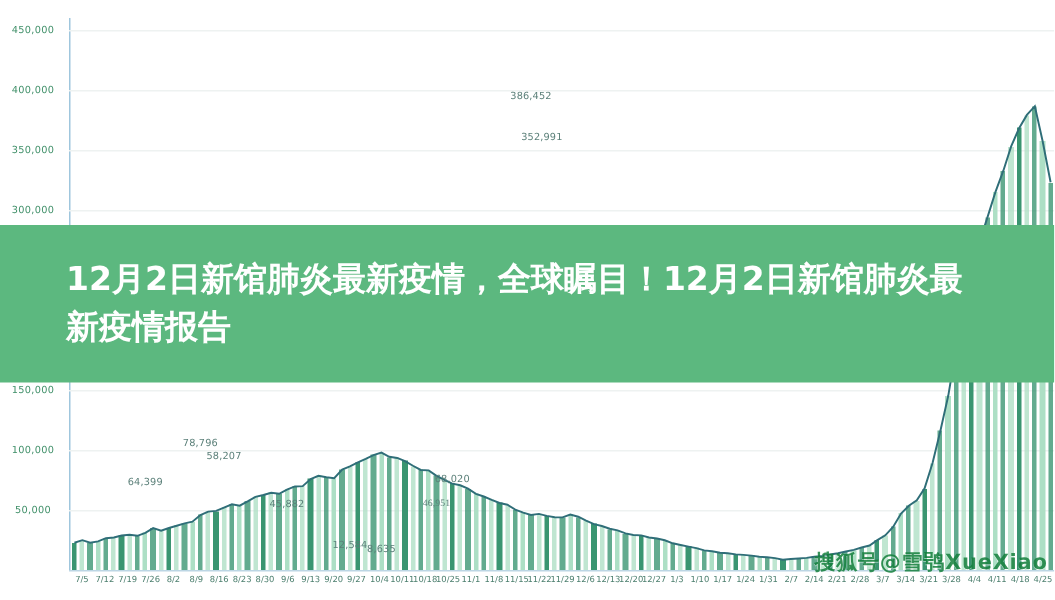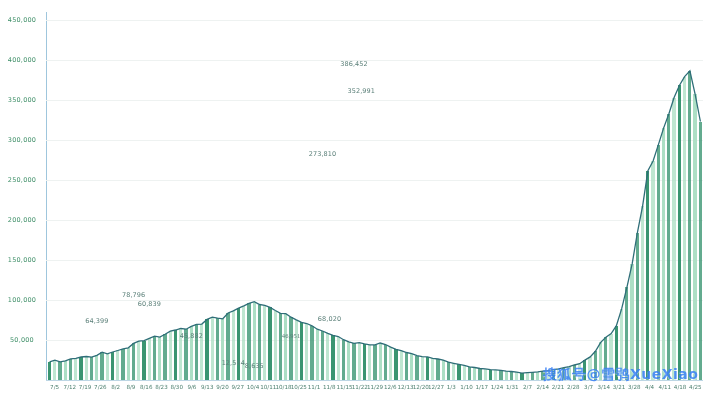--- a/index.html
+++ b/index.html
@@ -42,21 +42,21 @@
     font-size:7.5px;color:#7d9d93;letter-spacing:1px;
   }
 
   .x-label{
     position:absolute;top:384px;font-size:5.6px;color:#4c7f6e;
     transform:translateX(-50%);white-space:nowrap;letter-spacing:0px;
   }
 
   #watermark{
     position:absolute;left:543px;top:366px;
-    font-size:14px;color:#3b82f6;opacity:.85;
+    font-size:14px;color:#15803d;opacity:.85;
     letter-spacing:.5px;white-space:nowrap;font-weight:700;
     text-shadow:0 1px 0 rgba(255,255,255,.55);
   }
 
   
   #headline-overlay{
     position:absolute;left:0;top:150px;width:703px;height:105px;
     background:#5cb87f;
     display:flex;align-items:center;justify-content:center;
     box-sizing:border-box;padding:0 44px;
@@ -227,26 +227,26 @@
           <div class="bar" style="left: 651.697px; width: 3.25376px; height: 258.515px; background: rgb(47, 143, 105); opacity: 0.75;"></div>
         </div>
       <svg id="trend" viewBox="0 0 656 368" preserveAspectRatio="none">
         <polyline id="trend-path" fill="none" stroke="#2f6e78" stroke-width="1.3" points="2.6,349.8 7.9,348.1 13.1,349.8 18.4,348.9 23.6,346.8 28.9,346.3 34.1,345.0 39.4,344.5 44.6,345.2 49.9,343.3 55.1,340.1 60.4,341.8 65.6,340.0 70.8,338.5 76.1,336.9 81.3,335.8 86.6,331.4 91.8,329.1 97.1,328.6 102.3,326.4 107.6,324.2 112.8,325.1 118.1,322.3 123.3,319.2 128.6,318.0 133.8,316.5 139.1,317.2 144.3,314.4 149.6,312.3 154.8,312.1 160.1,307.4 165.3,305.2 170.6,306.2 175.8,306.8 181.1,301.0 186.3,298.9 191.6,296.2 196.8,293.9 202.0,291.4 207.3,289.7 212.5,292.5 217.8,293.3 223.0,295.4 228.3,298.5 233.5,301.3 238.8,301.6 244.0,305.2 249.3,307.9 254.5,310.4 259.8,311.5 265.0,313.8 270.3,317.2 275.5,319.0 280.8,321.3 286.0,323.3 291.3,324.5 296.5,327.7 301.8,329.8 307.0,331.3 312.3,330.6 317.5,331.9 322.8,332.8 328.0,332.9 333.2,331.0 338.5,332.5 343.7,335.1 349.0,337.4 354.2,338.7 359.5,340.5 364.7,341.6 370.0,343.6 375.2,344.7 380.5,344.9 385.7,346.3 391.0,347.0 396.2,348.2 401.5,350.2 406.7,351.3 412.0,352.4 417.2,353.4 422.5,354.9 427.7,355.5 433.0,356.5 438.2,356.8 443.5,357.6 448.7,357.9 454.0,358.4 459.2,359.2 464.4,359.5 469.7,360.1 474.9,361.1 480.2,360.7 485.4,360.3 490.7,359.9 495.9,359.2 501.2,358.7 506.4,357.7 511.7,356.8 516.9,355.7 522.2,354.6 527.4,353.0 532.7,351.7 537.9,348.1 543.2,344.9 548.4,339.3 553.7,330.4 558.9,325.2 564.2,321.5 569.4,313.6 574.7,296.7 579.9,275.4 585.2,251.7 590.4,220.5 595.6,194.1 600.9,158.8 606.1,149.0 611.4,132.6 616.6,116.1 621.9,101.8 627.1,85.6 632.4,73.5 637.6,64.6 642.9,58.8 648.1,82.2 653.4,109.5"></polyline>
       </svg>
     </div>
 
     <div id="annotations">
         <div class="pt-label" style="left: 96.856px; top: 325.481px;">64,399</div>
         <div class="pt-label" style="left: 133.592px; top: 298.685px;">78,796</div>
-        <div class="pt-label" style="left: 149.336px; top: 307.543px;">60,839</div>
+        <div class="pt-label" style="left: 149.336px; top: 307.543px;">58,207</div>
         <div class="pt-label" style="left: 191.32px; top: 340.294px;">45,882</div>
         <div class="pt-label" style="left: 233.304px; top: 366.933px;">12,584</div>
         <div class="pt-label" style="left: 254.296px; top: 370.092px;">8,635</div>
         <div class="pt-label" style="left: 291.032px; top: 339.439px; font-family: Liberation Serif, serif;">46,951</div>
-        <div class="pt-label" style="left: 301.528px; top: 322.584px; margin-left: 28px;">68,020</div>
+        <div class="pt-label" style="left: 301.528px; top: 322.584px;">68,020</div>
         <div class="pt-label" style="left: 322.52px; top: 157.952px;">273,810</div>
         <div class="pt-label" style="left: 338.264px; top: 94.6072px; margin-left: 23px;">352,991</div>
         <div class="pt-label" style="left: 354.008px; top: 67.8384px;">386,452</div>
       </div>
     <div id="x-axis-line"></div>
     <div id="x-axis">
         <div class="x-label" style="left: 54.6279px;">7/5</div>
         <div class="x-label" style="left: 69.8837px;">7/12</div>
         <div class="x-label" style="left: 85.1395px;">7/19</div>
         <div class="x-label" style="left: 100.395px;">7/26</div>
@@ -287,14 +287,17 @@
         <div class="x-label" style="left: 634.349px;">3/28</div>
         <div class="x-label" style="left: 649.605px;">4/4</div>
         <div class="x-label" style="left: 664.86px;">4/11</div>
         <div class="x-label" style="left: 680.116px;">4/18</div>
         <div class="x-label" style="left: 695.372px;">4/25</div>
       </div>
 
     <div id="watermark">搜狐号@雪鸮XueXiao</div>
   </div>
 
+  <div id="headline-overlay">
+    <div id="headline-text">12月2日新馆肺炎最新疫情，全球瞩目！12月2日新馆肺炎最新疫情报告</div>
+  </div>
 
 </div>
 
 </body></html>

